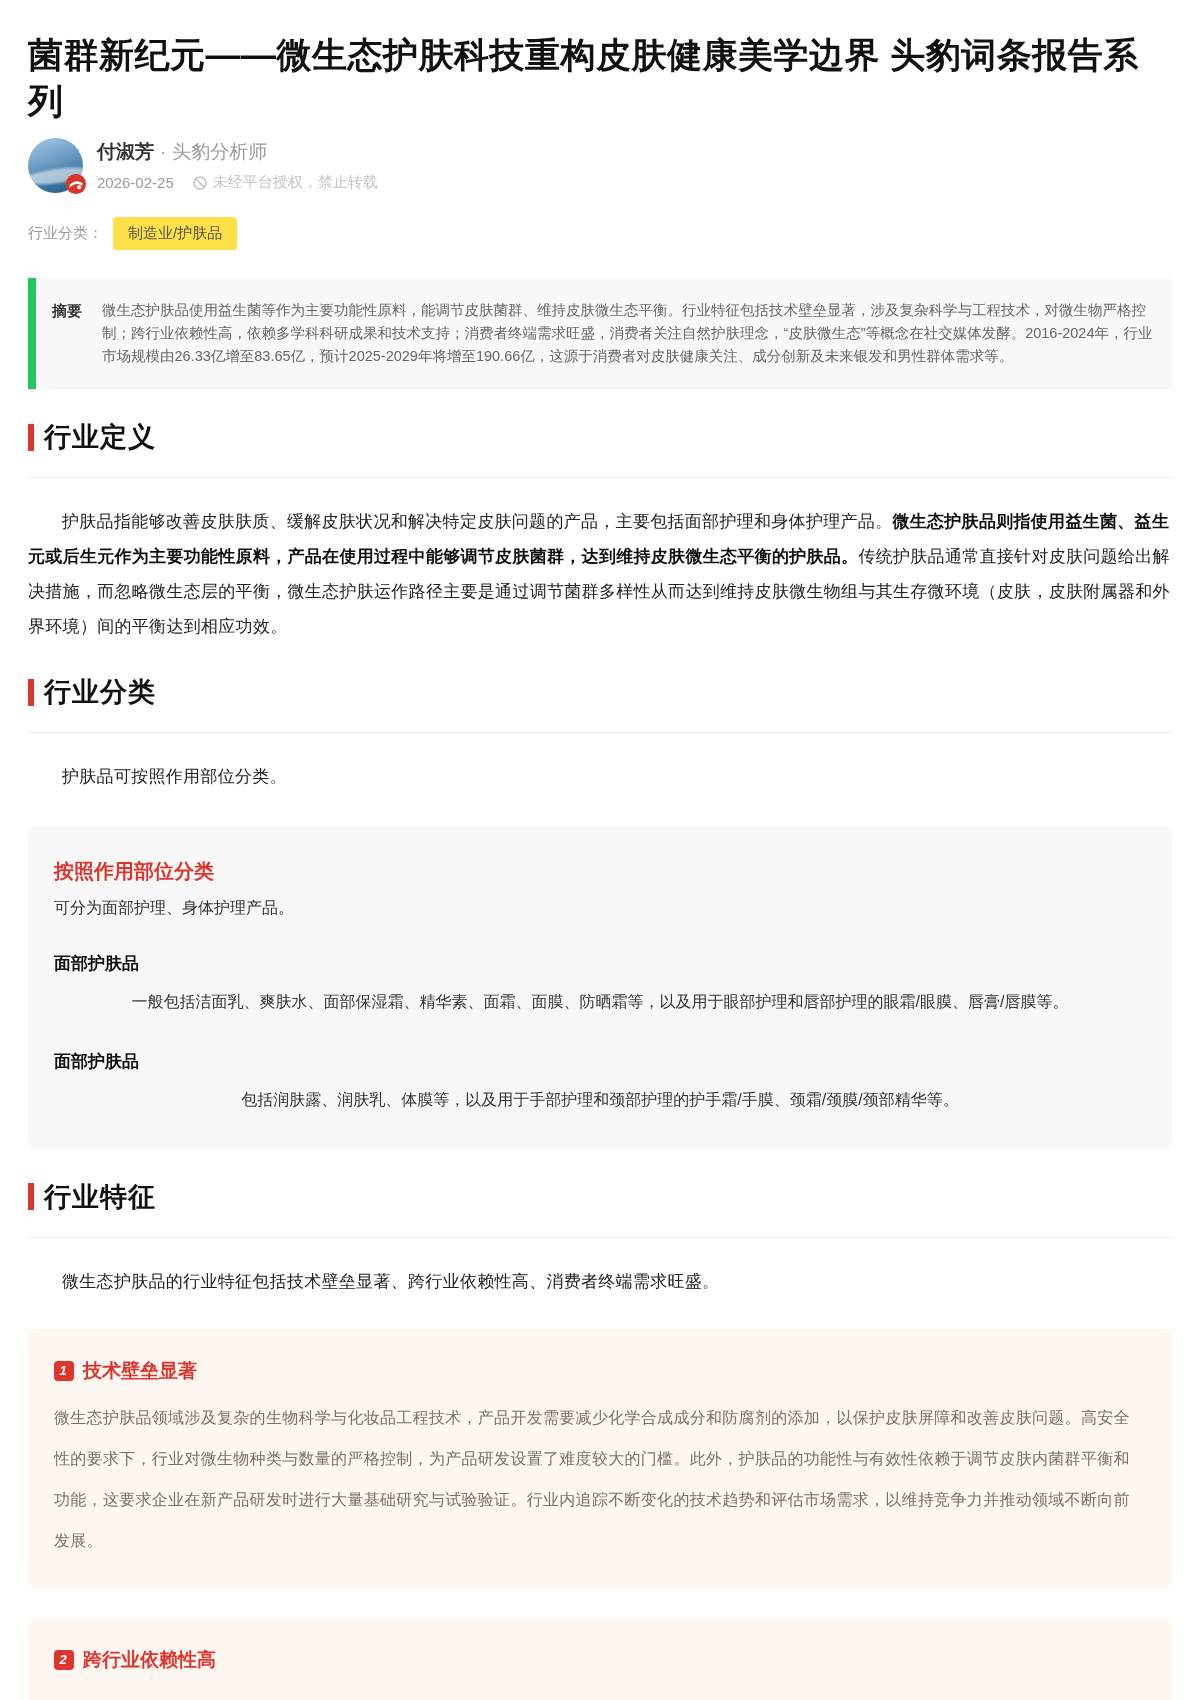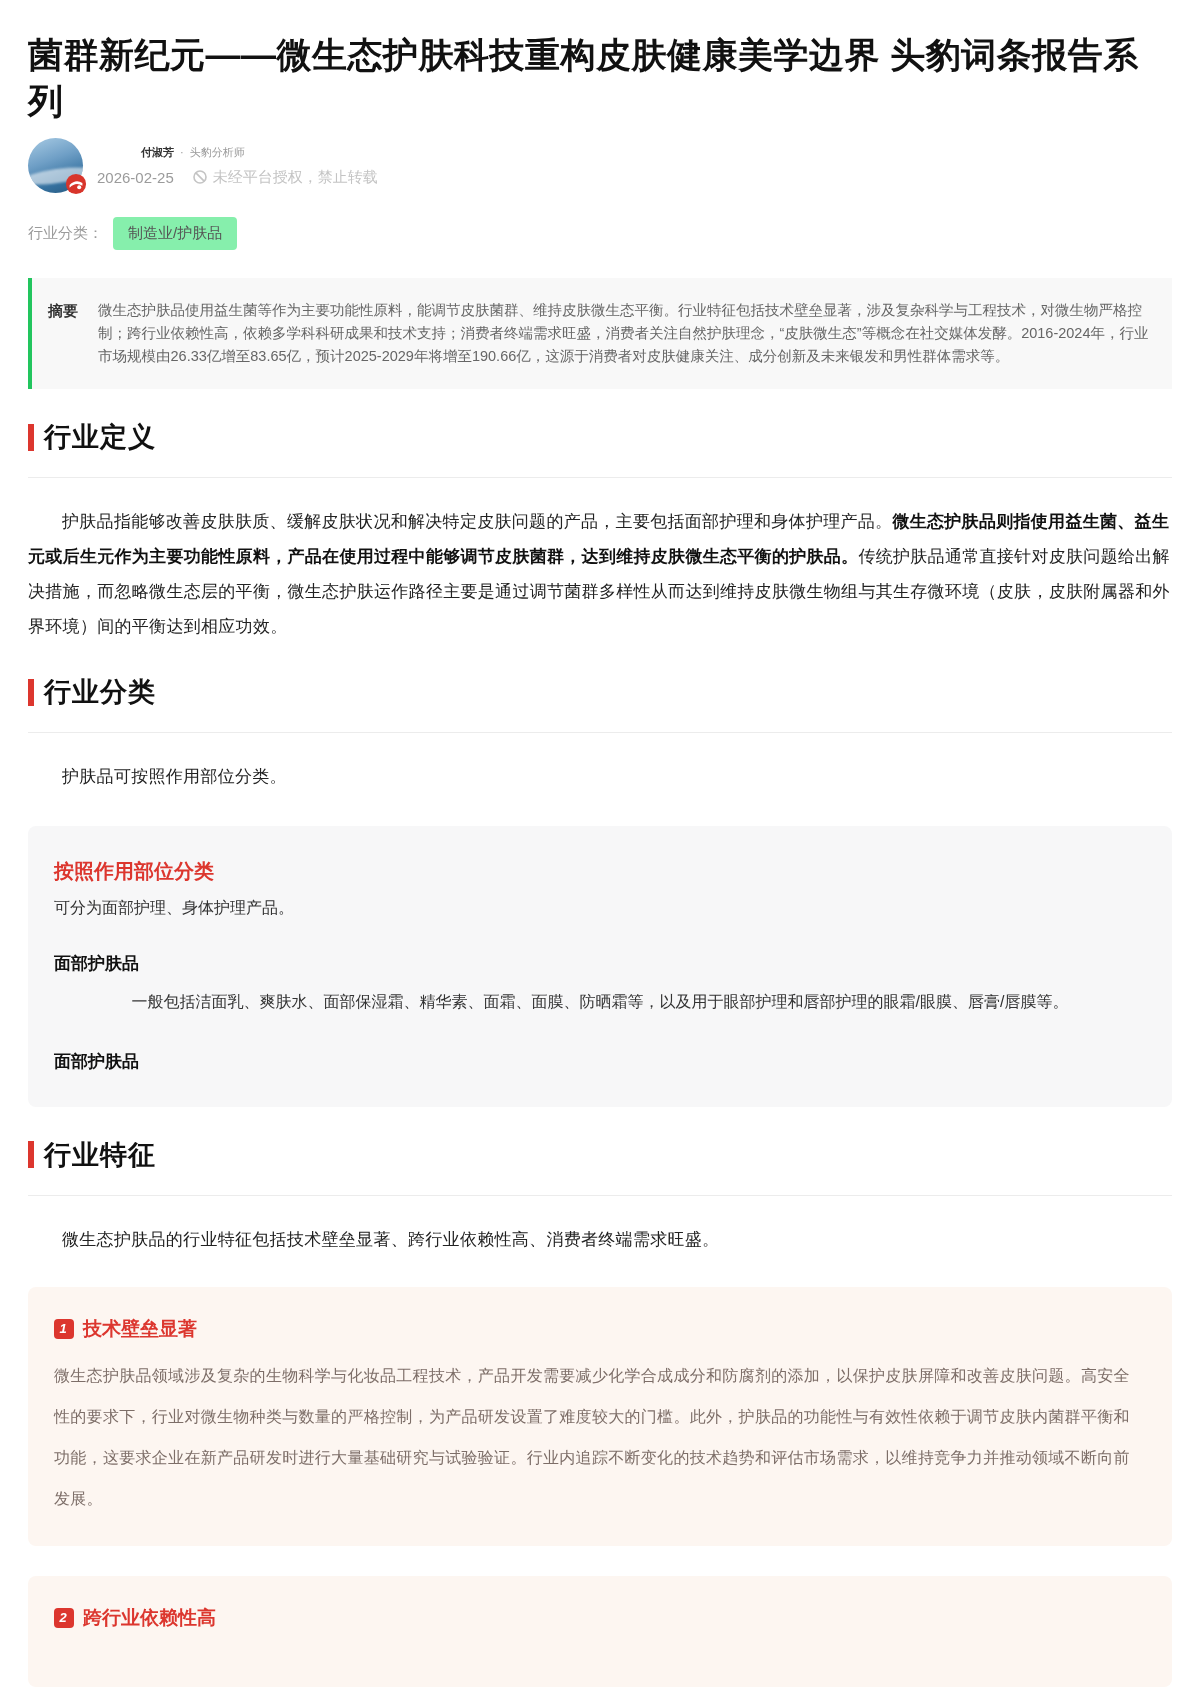--- a/index.html
+++ b/index.html
@@ -29,39 +29,39 @@
   }
   .avatar::after{
     content:""; position:absolute; left:-6px; bottom:10px; width:70px; height:14px;
     background:rgba(255,255,255,.55); border-radius:50%; transform:rotate(-8deg);
     filter:blur(1px);
   }
   .avatar-badge {
     position:absolute; right:-4px; bottom:-2px; width:22px; height:22px;
   }
   .author-lines { display:flex; flex-direction:column; gap:8px; }
-  .author-line1 { font-size:11px;margin-left:44px; }
+  .author-line1 { font-size:19px; }
   .author-name { font-weight:700; color:#333; cursor:pointer; }
   .author-sep { color:#9b9b9b; margin:0 6px; }
   .author-role { color:#9b9b9b; }
   .author-line2 { font-size:15px; color:#9b9b9b; display:flex; align-items:center; gap:18px; }
   .license { display:flex; align-items:center; gap:5px; color:#c4c4c4;font-family:Liberation Serif, serif; }
   .license svg { display:block; }
 
   
   .class-row { margin-top:24px; display:flex; align-items:center; font-size:15px; }
   .class-label { color:#9b9b9b; }
   .class-tag {
-    margin-left:10px; background:#86efac; color:#555;
+    margin-left:10px; background:#fde047; color:#555;
     padding:7px 15px; border-radius:4px; cursor:pointer;
   }
 
   
   .abstract {
-    margin-top:28px; background:#f8f8f8; border-left:4px solid #22c55e;
+    margin-top:28px; background:#f8f8f8; border-left:8px solid #22c55e;
     display:flex; padding:21px 14px 21px 16px;
   }
   .abstract-label { font-weight:700; color:#333; font-size:15px; flex:0 0 auto; margin-right:20px; line-height:23px; }
   .abstract-text { color:#666; font-size:14.5px; line-height:23px; }
 
   
   .section-h { margin-top:30px; display:flex; align-items:center; }
   .h-bar { width:6px; height:27px; background:#dc362e; margin-right:10px; flex:0 0 auto; }
   .h-text { font-size:27px; font-weight:700; color:#111; letter-spacing:1px; }
   .divider { margin-top:22px; border-top:1px solid #ececec; height:0; }
@@ -161,20 +161,21 @@
 
   <div class="gray-box">
     <div class="box-title">按照作用部位分类</div>
     <div class="box-sub">可分为面部护理、身体护理产品。</div>
     <div class="box-item">
       <div class="item-name">面部护肤品</div>
       <div class="item-desc">一般包括洁面乳、爽肤水、面部保湿霜、精华素、面霜、面膜、防晒霜等，以及用于眼部护理和唇部护理的眼霜/眼膜、唇膏/唇膜等。</div>
     </div>
     <div class="box-item">
       <div class="item-name">面部护肤品</div>
+      <div class="item-desc">包括润肤露、润肤乳、体膜等，以及用于手部护理和颈部护理的护手霜/手膜、颈霜/颈膜/颈部精华等。</div>
     </div>
   </div>
 
   <div class="section-h">
     <span class="h-bar"></span>
     <span class="h-text">行业特征</span>
   </div>
   <div class="divider"></div>
 
   <p class="body-para">微生态护肤品的行业特征包括技术壁垒显著、跨行业依赖性高、消费者终端需求旺盛。</p>

